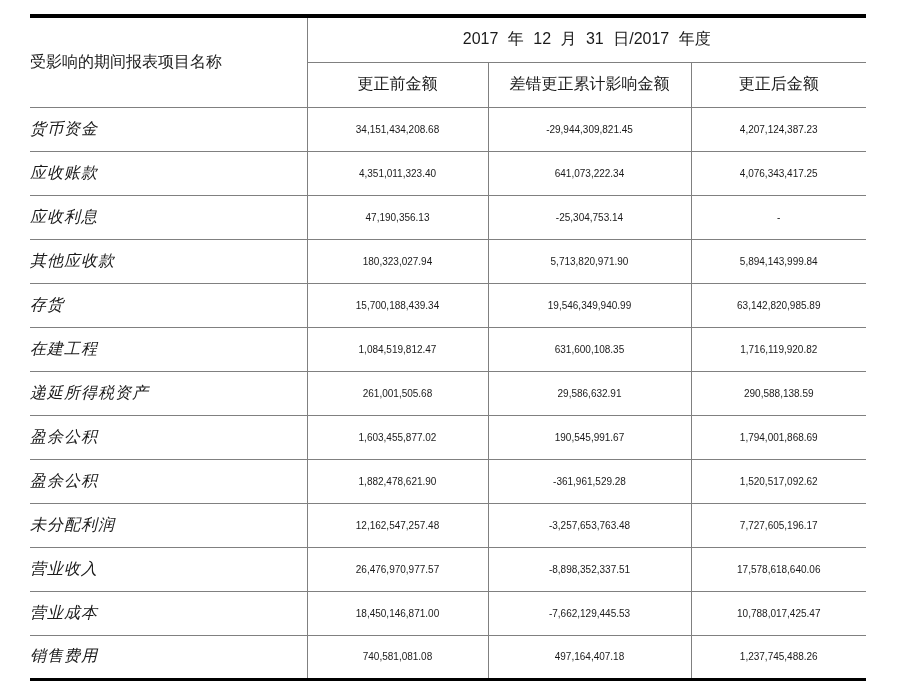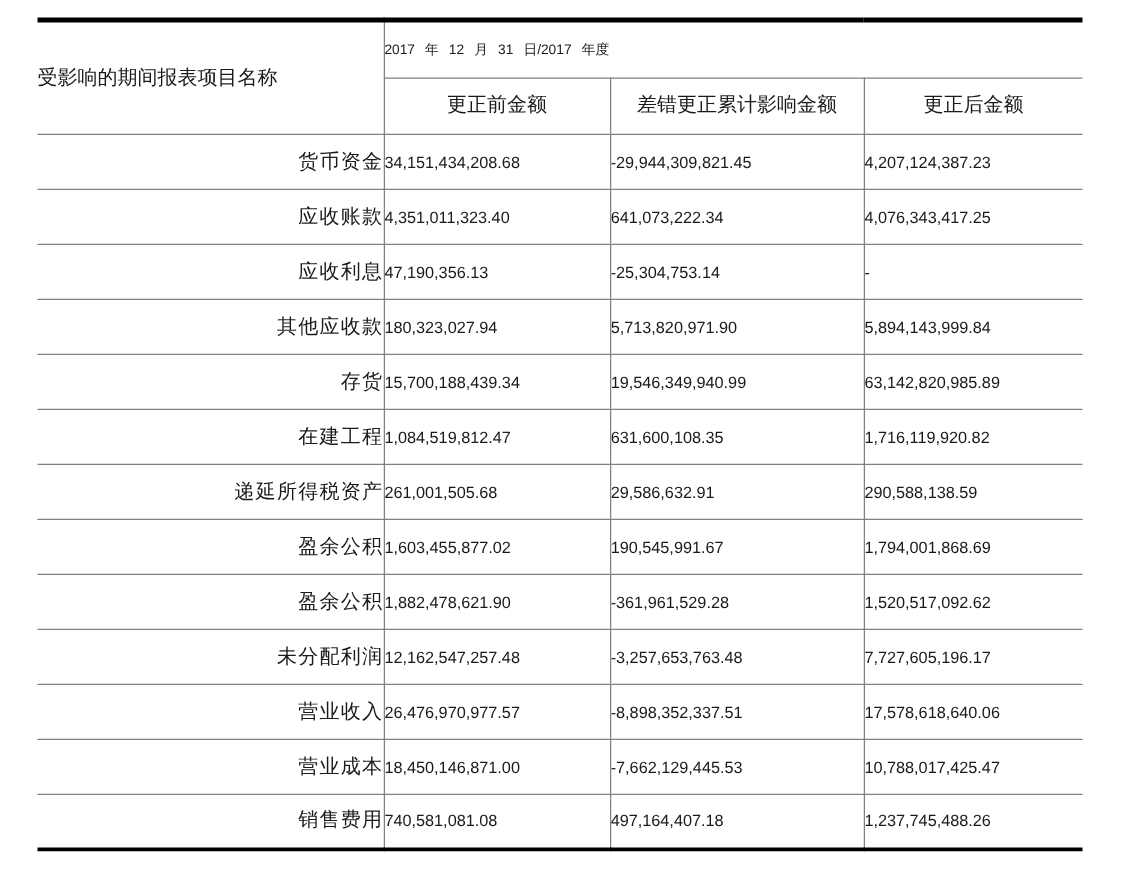--- a/index.html
+++ b/index.html
@@ -45,42 +45,43 @@
 
   th.row-header {
     font-family: Liberation Serif, serif;
     font-size: 16px;
     text-align: left;
     padding-left: 8px;
     height: 91px;
   }
   th.period-header {
     font-family: "Liberation Sans", "DejaVu Sans", sans-serif;
-    font-size: 11px;
-    text-align: left;
+    font-size: 16px;
+    text-align: center;
     height: 46px;
     word-spacing: 5px;
   }
   th.sub-header {
     font-family: "Liberation Serif", "DejaVu Serif", serif;
     font-size: 16px;
     height: 45px;
   }
   td.item {
     font-family: "Liberation Serif", "DejaVu Serif", serif;
     font-size: 16px;
-    text-align: right;
+    text-align: left;
     padding-left: 8px;
     letter-spacing: 1px;
     height: 44px;
+    font-style: italic;
   }
   td.num {
     font-family: "Liberation Sans", "DejaVu Sans", sans-serif;
-    font-size: 13px;
-    text-align: left;
+    font-size: 10px;
+    text-align: center;
     padding-right: 16px;
     height: 44px;
   }
 </style>
 </head>
 <body>
 
 <div class="page">
   <table class="fin">
     <colgroup>

